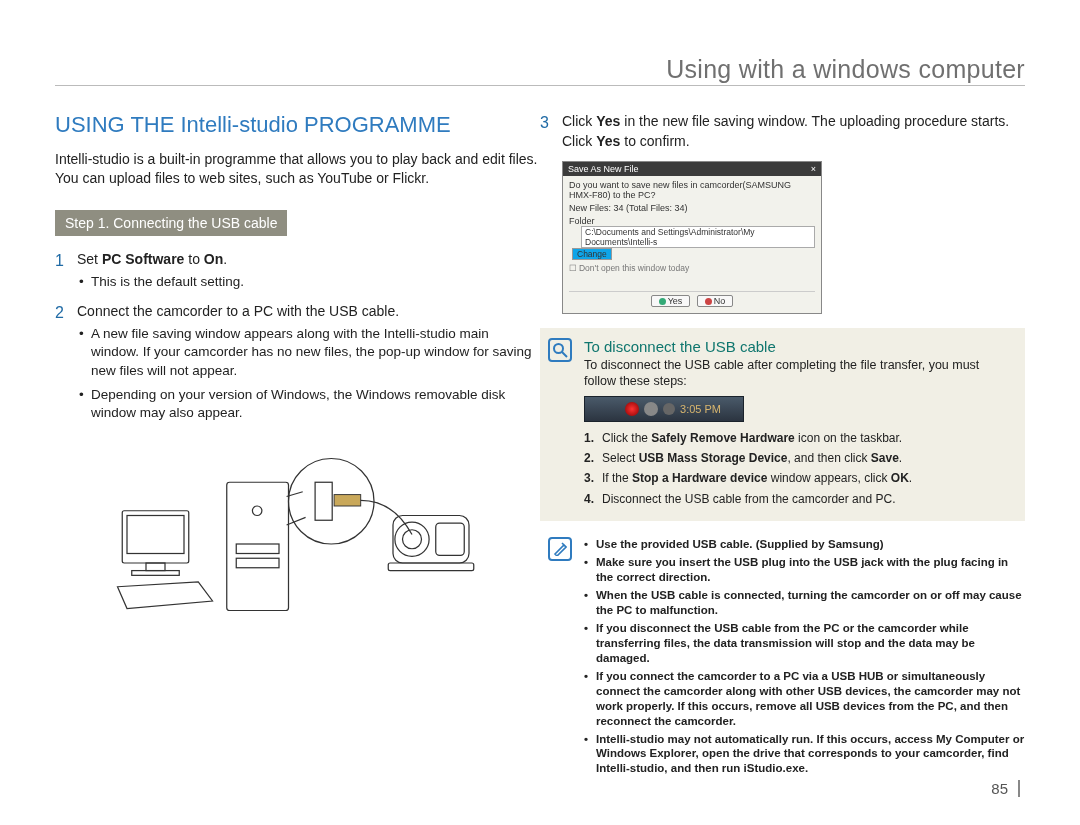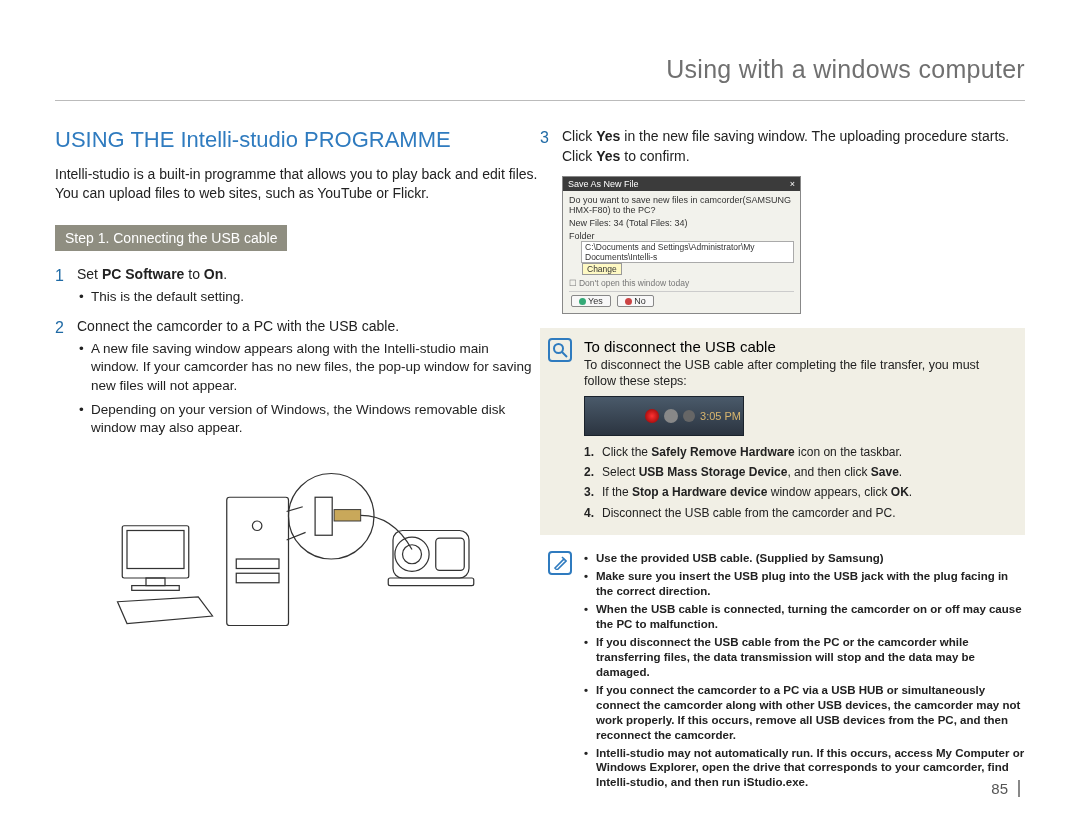--- a/index.html
+++ b/index.html
@@ -10,21 +10,21 @@
     padding: 55px 55px 30px 55px;
     position: relative;
   }
   .header-title {
     text-align: right;
     font-size: 25px;
     color: #707070;
     font-weight: 400;
     letter-spacing: 0.3px;
     border-bottom: 1px solid #bbb;
-    padding-bottom: 16px;
+    padding-bottom: 1px;
     margin-bottom: 26px;
   }
   .columns {
     display: flex;
   }
   .col { flex: 1 1 0; }
   .section-title {
     color: #2f7bbf;
     font-size: 22px;
     font-weight: 400;
@@ -75,21 +75,21 @@
   }
   .img-placeholder {
     width: 100%;
     height: 200px;
     margin-top: 22px;
     display:flex;
     align-items:center;
     justify-content:center;
   }
   .dialog-box {
-    width: 239px;
+    width: 260px;
     border: 1px solid #888;
     font-size: 9px;
     margin: 6px 0 14px 22px;
     background: #f2f2ec;
   }
   .dialog-title {
     background: #3b3b3b;
     color: #fff;
     padding: 2px 5px;
     display:flex;
@@ -102,27 +102,27 @@
     display:inline-block;
     background:#fff;
     border:1px solid #aaa;
     padding:0 3px;
     margin-left:12px;
     font-size:8.5px;
   }
   .dialog-change {
     display:inline-block;
     border:1px solid #999;
-    background:#fef9c3;
+    background:#0ea5e9;
     padding:0 4px;
-    margin-left:13px;
+    margin-left:3px;
     font-size:8.5px;
   }
   .dialog-check { font-size:8.5px; color:#777; }
-  .dialog-btns { text-align:left; margin-top:3px; border-top:1px solid #ccc; padding-top:3px;}
+  .dialog-btns { text-align:center; margin-top:18px; border-top:1px solid #ccc; padding-top:3px;}
   .dialog-btn {
     display:inline-block;
     border:1px solid #888;
     border-radius:2px;
     padding:0 7px;
     margin:0 2px;
     background:#f8f8f8;
     font-size:9px;
   }
   .dialog-btn .ico { display:inline-block; width:7px; height:7px; border-radius:50%; margin-right:2px; vertical-align:middle;}
@@ -143,38 +143,38 @@
     height:24px;
     border:2px solid #2f7bbf;
     border-radius:4px;
     display:flex;
     align-items:center;
     justify-content:center;
     color:#2f7bbf;
     font-size:15px;
   }
   .info-box .box-title {
-    color:#000000;
+    color:#0f766e;
     font-size:15px;
     margin-bottom:2px;
   }
   .info-box .box-sub {
     font-size:12.5px;
     line-height:1.3;
     margin-bottom:6px;
   }
   .taskbar-strip {
     width: 160px;
-    height: 40px;
+    height: 26px;
     background: linear-gradient(#4a5a6a,#2b3440);
     border:1px solid #1a222b;
     display:flex;
     align-items:center;
     justify-content:flex-end;
-    padding-right:2px;
+    padding-right:22px;
     margin:2px 0 8px 0;
   }
   .tb-icon { width:14px; height:14px; margin-right:5px; border-radius:50%;}
   .tb-red { background: radial-gradient(circle,#f33,#800);}
   .tb-gray { background:#888; }
   .tb-gray2 { background:#666; width:12px; height:12px;}
   .tb-time { color:#d7b56e; font-size:11px; }
   ol.small-steps { list-style:none; padding-left:0; }
   ol.small-steps > li {
     position:relative;

